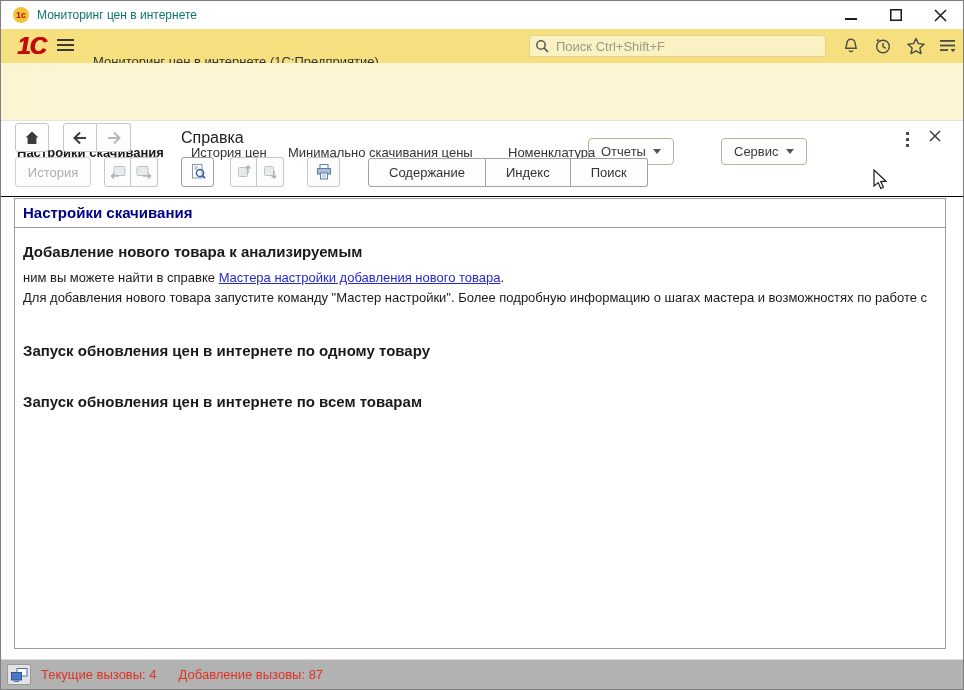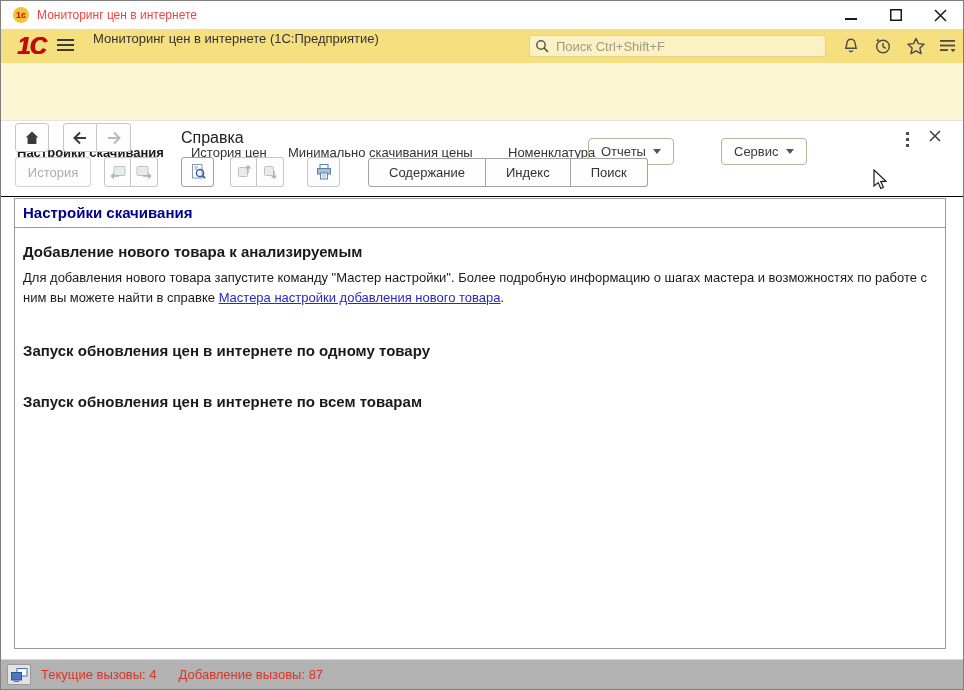--- a/index.html
+++ b/index.html
@@ -6,33 +6,33 @@
   body { background:#555; font-family:"Liberation Sans", sans-serif; }
   .window { position:relative; width:964px; height:690px; background:#fff;
             border:1px solid #7f7f7f; overflow:hidden; }
 
   
   .titlebar { position:absolute; left:0; top:0; width:100%; height:28px; background:#fff;
               display:flex; align-items:center; }
   .titlebar-icon { width:16px; height:16px; margin-left:12px; border-radius:50%;
                    background:#f3c43a; color:#c30b0b; font-size:9px; font-weight:bold;
                    display:flex; align-items:center; justify-content:center; }
-  .titlebar-text { margin-left:8px; font-size:12px; color:#ef4444; }
+  .titlebar-text { margin-left:8px; font-size:12px; color:#0f766e; }
   .win-controls { position:absolute; right:0; top:0; height:28px; display:flex; }
   .win-btn { width:45px; height:28px; display:flex; align-items:center; justify-content:center; cursor:default; }
 
   
   .appbar { position:absolute; left:0; top:28px; width:100%; height:34px; background:#f6df7e; }
   .logo-1c { position:absolute; left:16px; top:3px; font-size:24px; font-weight:bold;
              font-style:italic; color:#c30b0b; letter-spacing:-1px;
              text-shadow:1px 0 #c30b0b; }
   .hamburger { position:absolute; left:56px; top:8px; width:17px; height:16px;
                display:flex; flex-direction:column; justify-content:space-between; padding:2px 0; }
   .hamburger span { display:block; height:2px; background:#3a3a3a; }
-  .appbar-title { position:absolute; left:92px; top:2px; font-size:13px; color:#333; }
+  .appbar-title { position:absolute; left:92px; top:25px; font-size:13px; color:#333; }
   .search-wrap { position:absolute; left:528px; top:6px; width:297px; height:22px; }
   .search-input { width:100%; height:100%; background:#faf2c2; border:1px solid #e4d28d;
                   border-radius:3px; padding:0 6px 0 26px; font-size:13px; color:#333;
                   font-family:"Liberation Sans", sans-serif; outline:none; }
   .search-input::placeholder { color:#9b9b8a; }
   .search-glass { position:absolute; left:6px; top:4px; }
   .appbar-iconbtn { position:absolute; top:7px; width:20px; height:20px; }
 
   
   .navbar { position:absolute; left:0; top:62px; width:100%; height:58px; background:#fcf5d3;
@@ -268,22 +268,22 @@
       <div class="btn">Поиск</div>
     </div>
   </div>
 
   <div class="content">
     <div class="page-title">Настройки скачивания</div>
     <div class="page-body">
 
       <div class="section">
         <h2>Добавление нового товара к анализируемым</h2>
+        <span class="line"><span>ним вы можете найти в справке </span><a class="help-link">Мастера настройки добавления нового товара</a><span>.</span></span>
         <span class="line">Для добавления нового товара запустите команду "Мастер настройки". Более подробную информацию о шагах мастера и возможностях по работе с</span>
-        <span class="line"><span>ним вы можете найти в справке </span><a class="help-link">Мастера настройки добавления нового товара</a><span>.</span></span>
       </div>
 
       <div class="section">
         <h2>Запуск обновления цен в интернете по одному товару</h2>
       </div>
 
       <div class="section">
         <h2>Запуск обновления цен в интернете по всем товарам</h2>
       </div>
 

